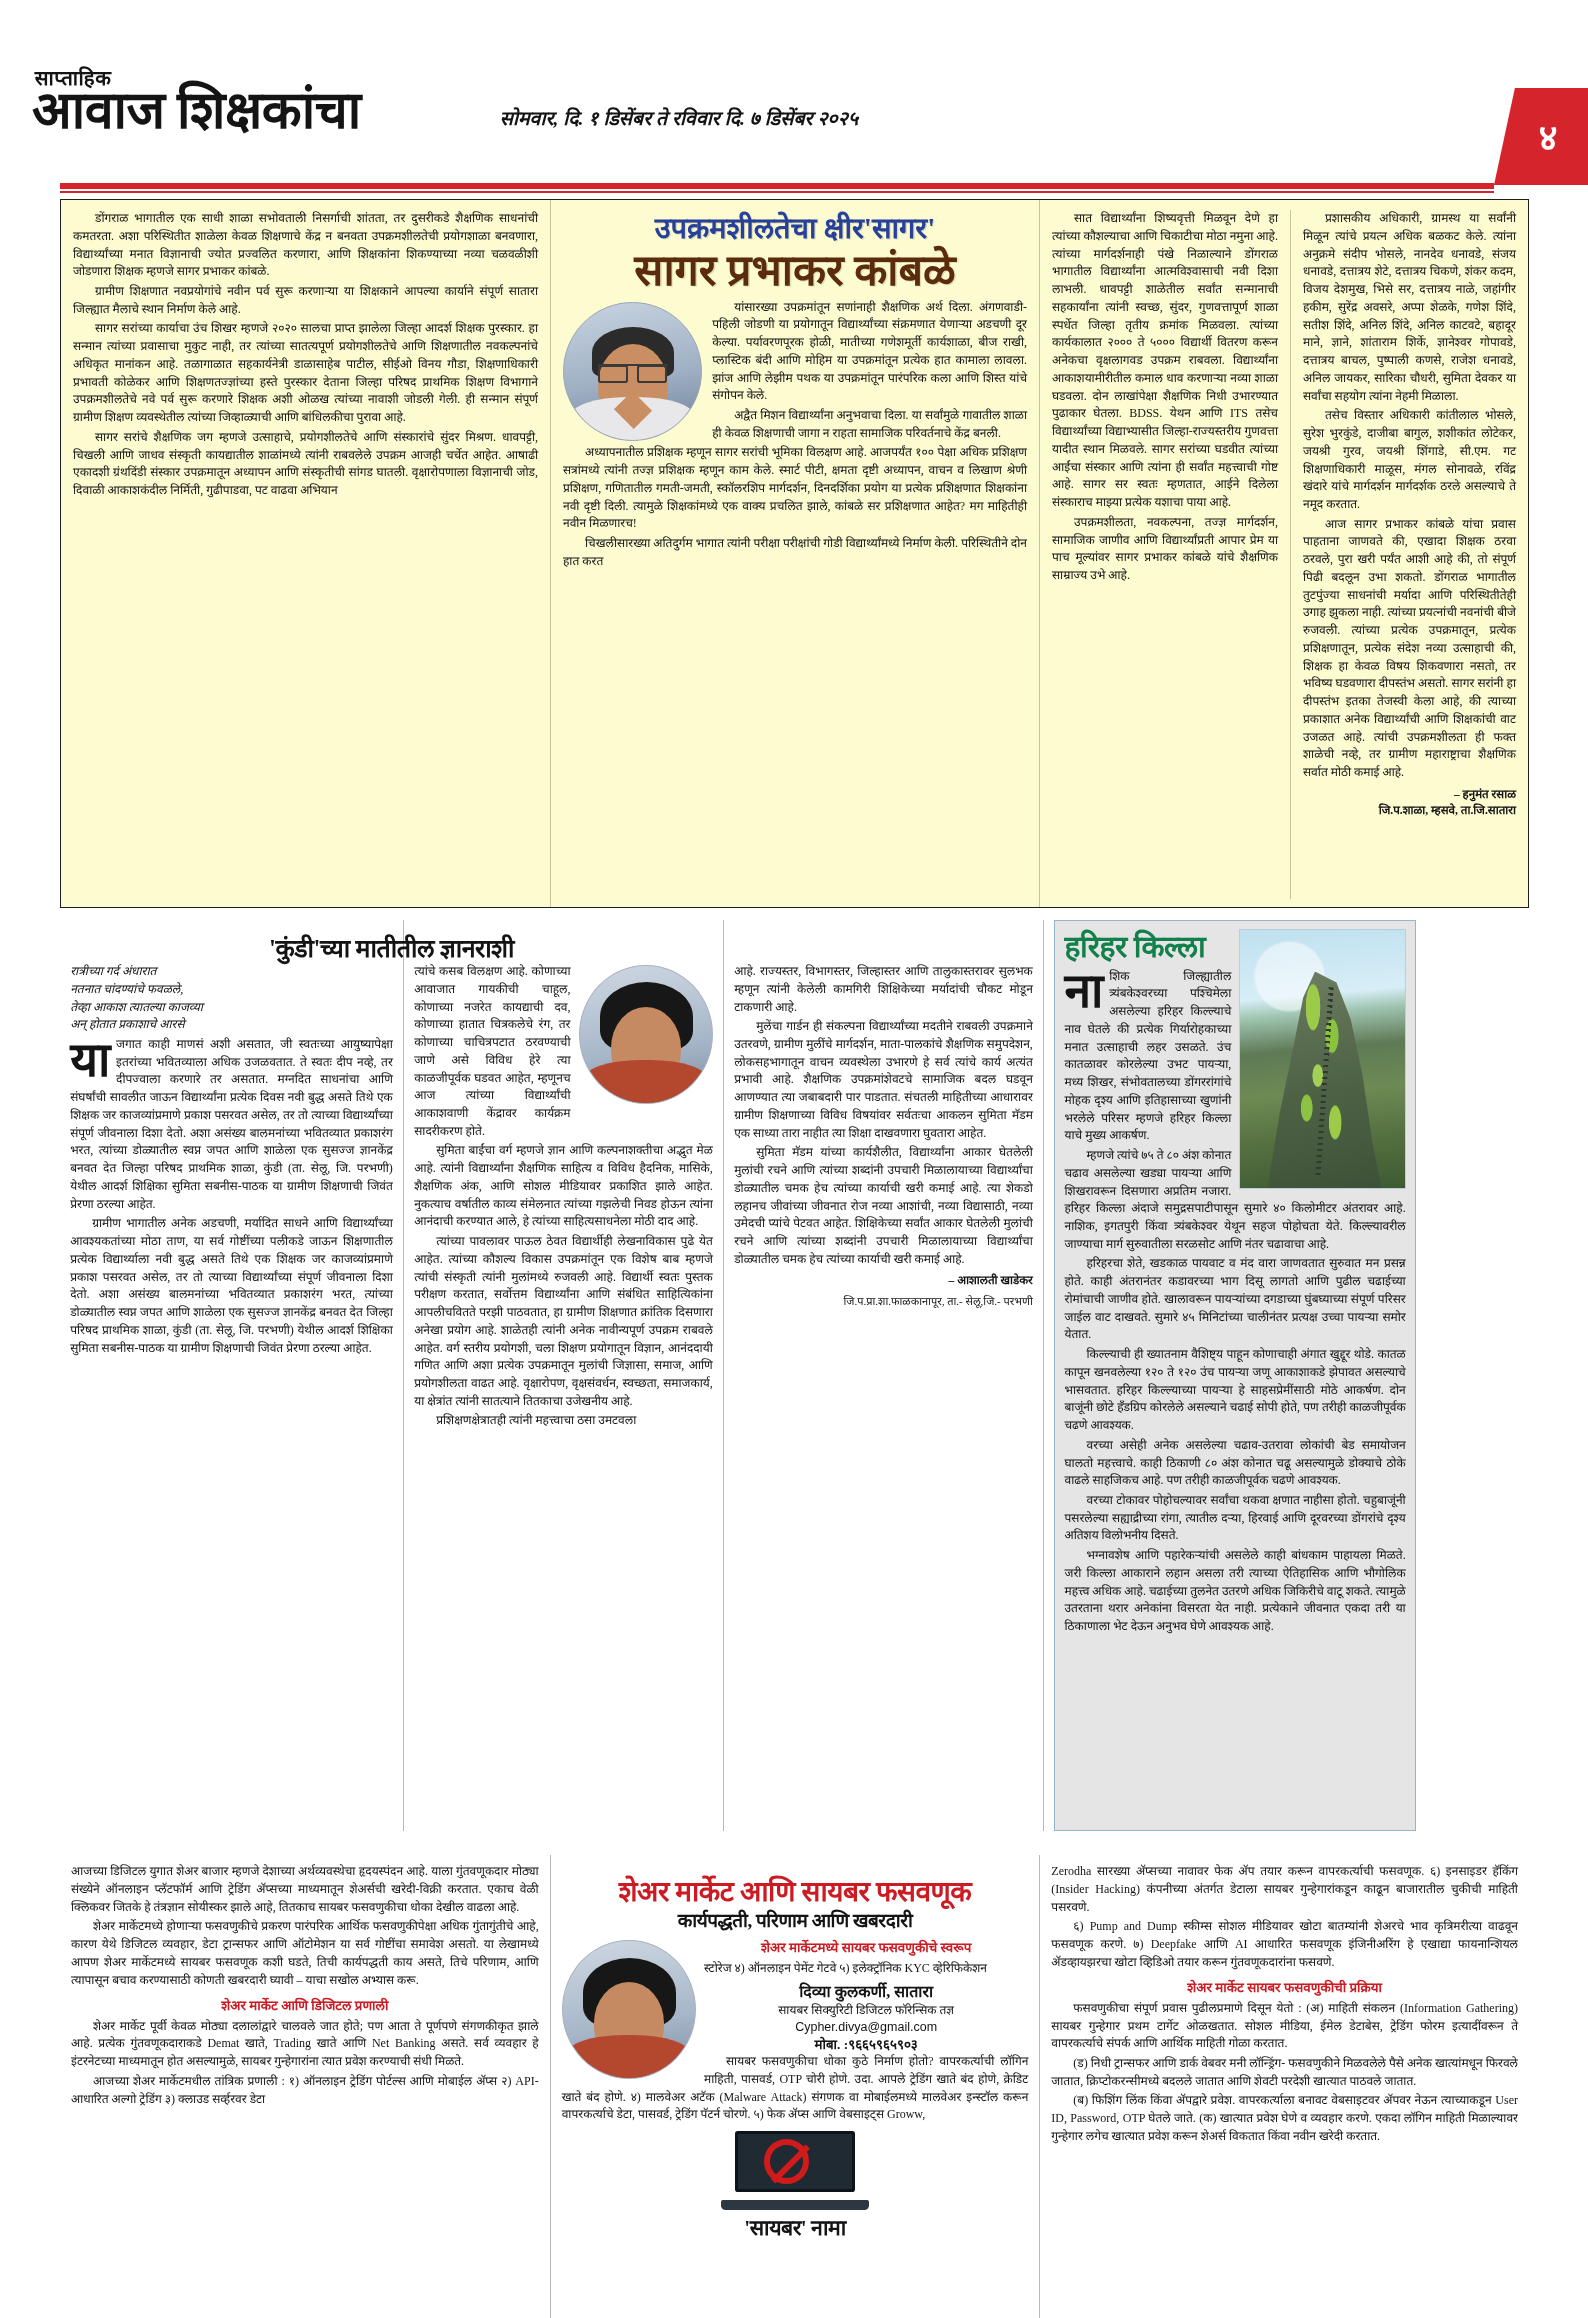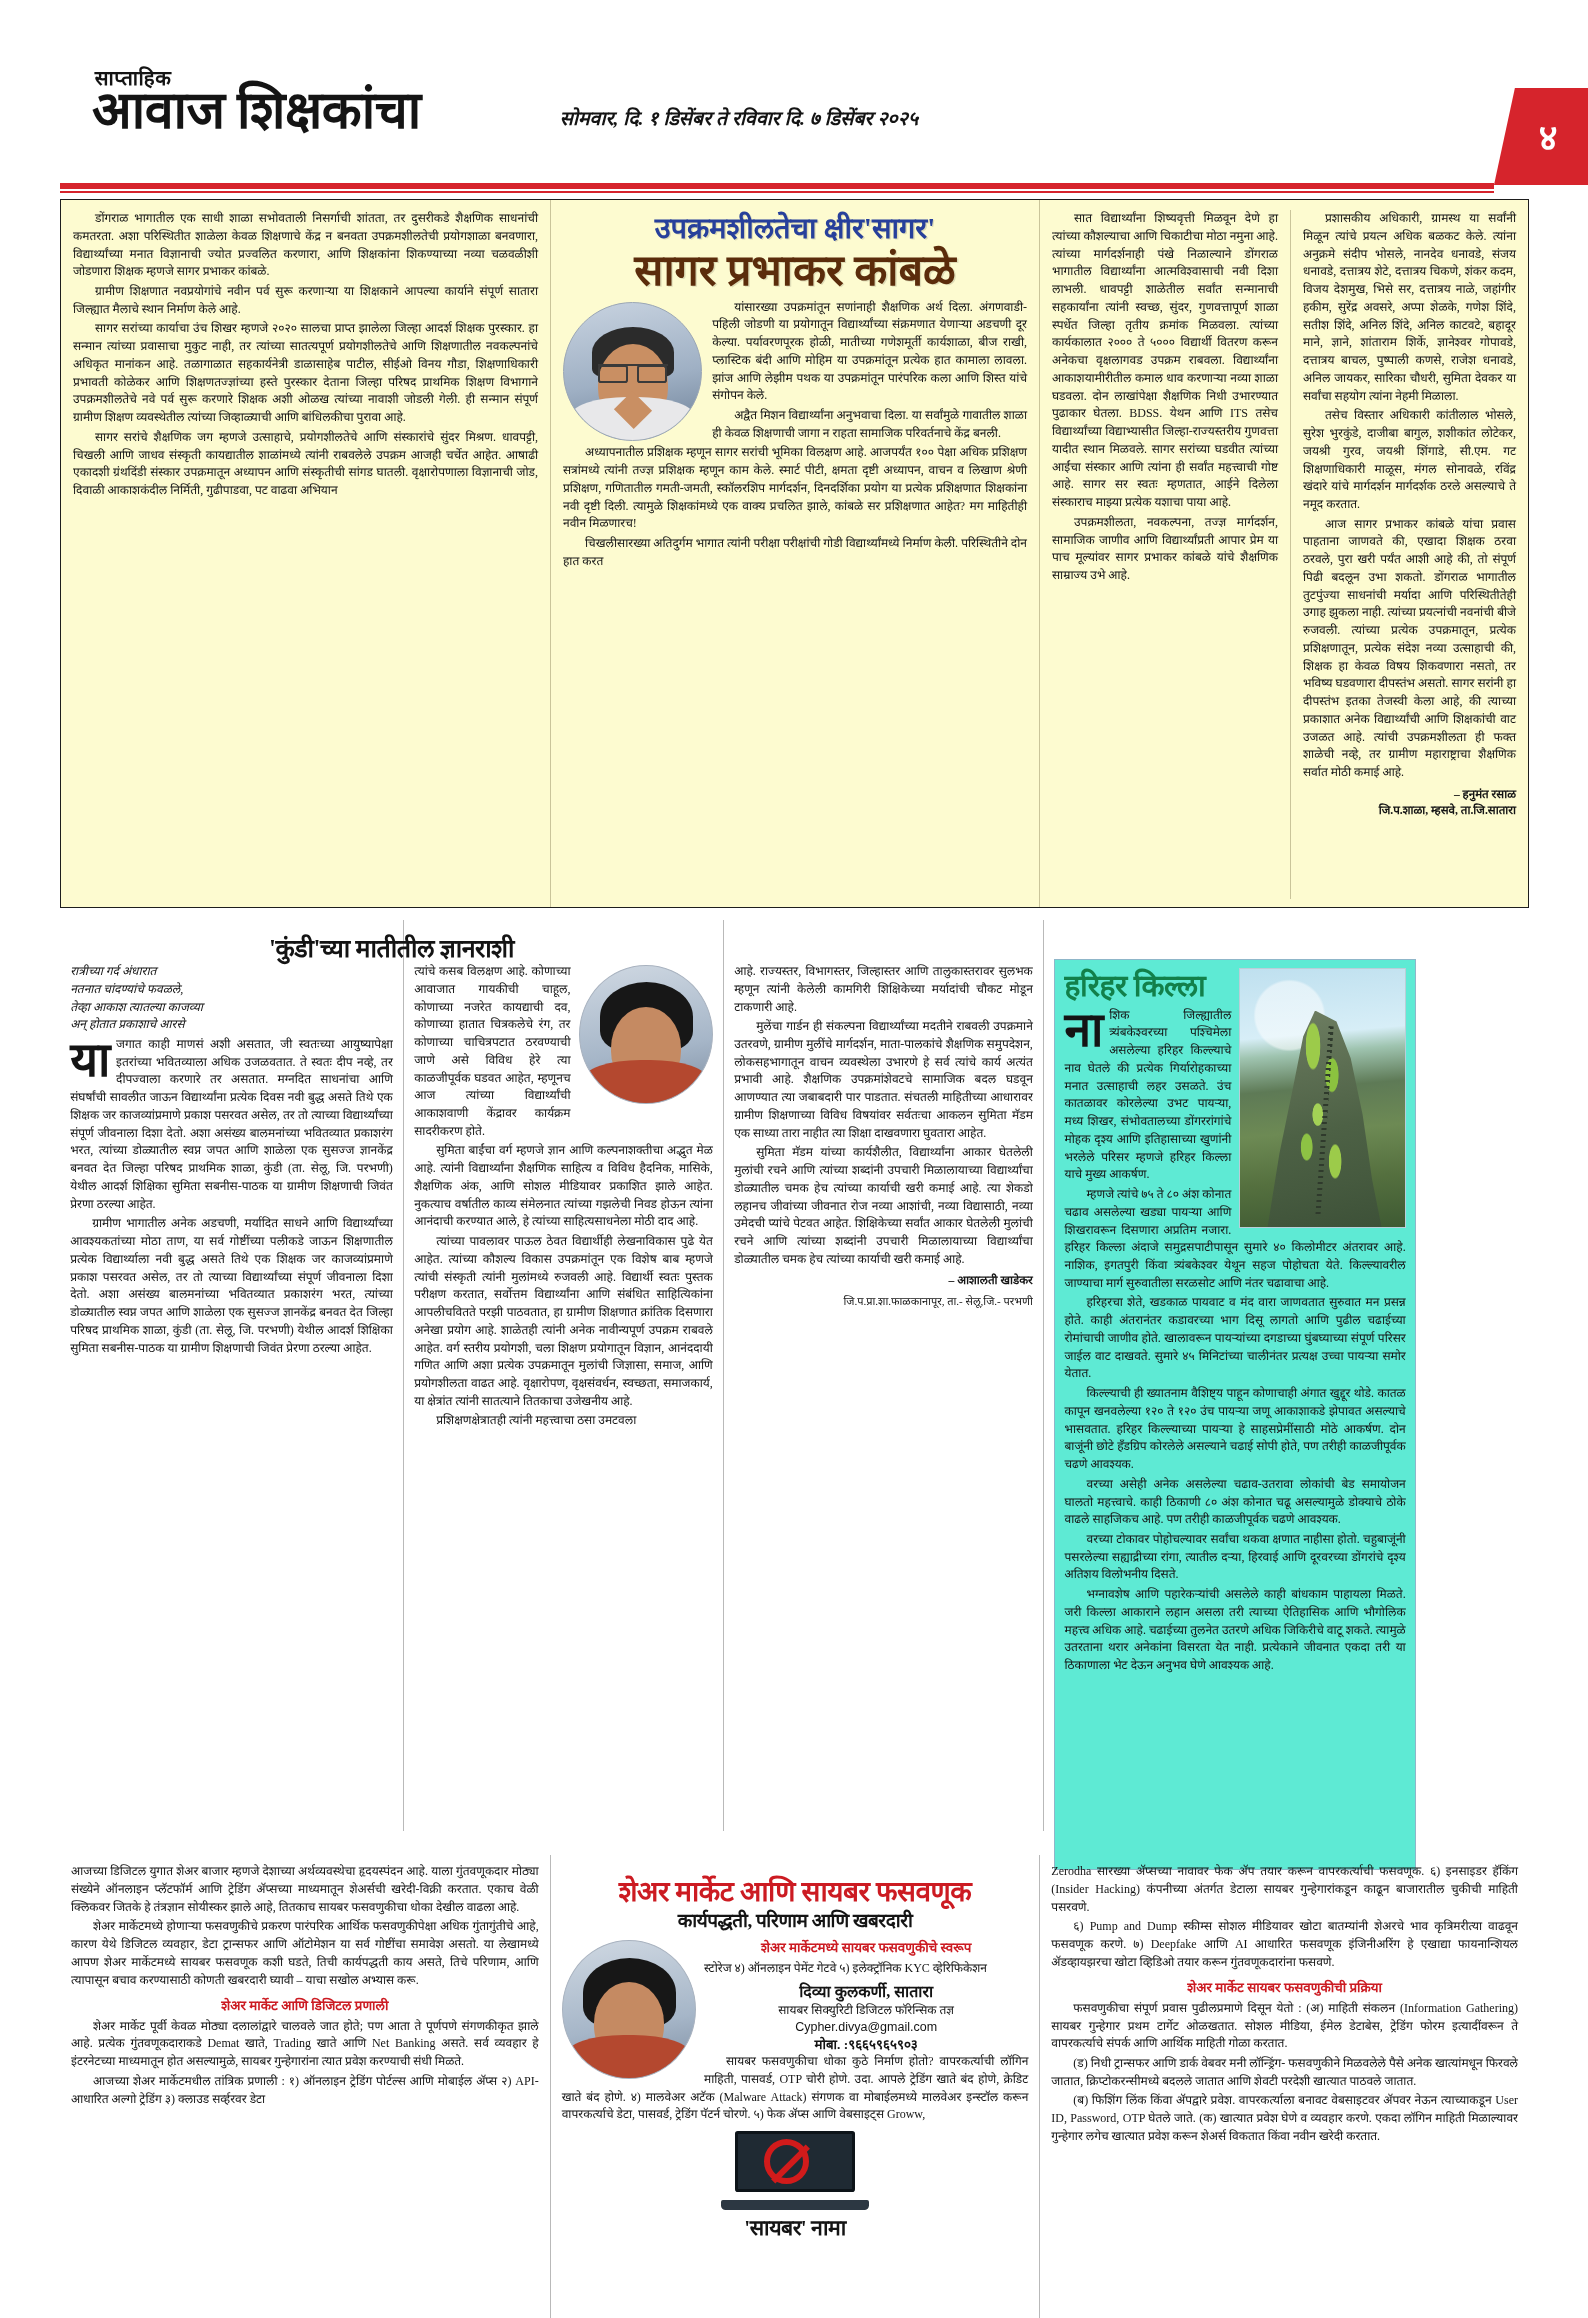--- a/index.html
+++ b/index.html
@@ -17,21 +17,21 @@
 
   
   .masthead {
     position: relative;
     height: 158px;
     padding: 0 0 0 0;
   }
   .mast-inner {
     display: flex;
     align-items: flex-end;
-    padding: 70px 0 0 92px;
+    padding: 70px 0 0 32px;
     height: 139px;
   }
   .mast-left { display: flex; flex-direction: column; line-height: 1; }
   .mast-sub {
     font-family: "Liberation Serif", serif;
     font-size: 20.4px;
     font-weight: 700;
     letter-spacing: 0.5px;
     margin-bottom: -3.7px;
     margin-left: 2.8px;
@@ -232,27 +232,26 @@
     background: linear-gradient(170deg,#cfd8e2 0%, #a6b6c8 60%, #7b8b9f 100%);
     position: relative;
     border: 1.4px solid #a8b2bf;
   }
   .auth-photo .face { background:#c58a62; }
   .auth-photo .hair { background:#171717; width:93px; height:70px; margin-left:-46px; top:12%; border-radius:50% 50% 30% 30%;}
   .auth-photo .body-shirt { background:#b4482f; }
 
   
   .fort-box {
-    background: #5eead4;
+    background: #e5e5e5;
     border: 1.4px solid #8fb6c9;
     height: 100%;
     padding: 8.3px 9.3px;
     position: relative;
     overflow: hidden;
-    margin-top: 39px;
   }
   .fort-title {
     color: #12804a;
     font-weight: 700;
     font-size: 30px;
     line-height: 1;
     margin: 2.8px 0 5.6px;
     letter-spacing: -0.5px;
   }
   .fort-img {

